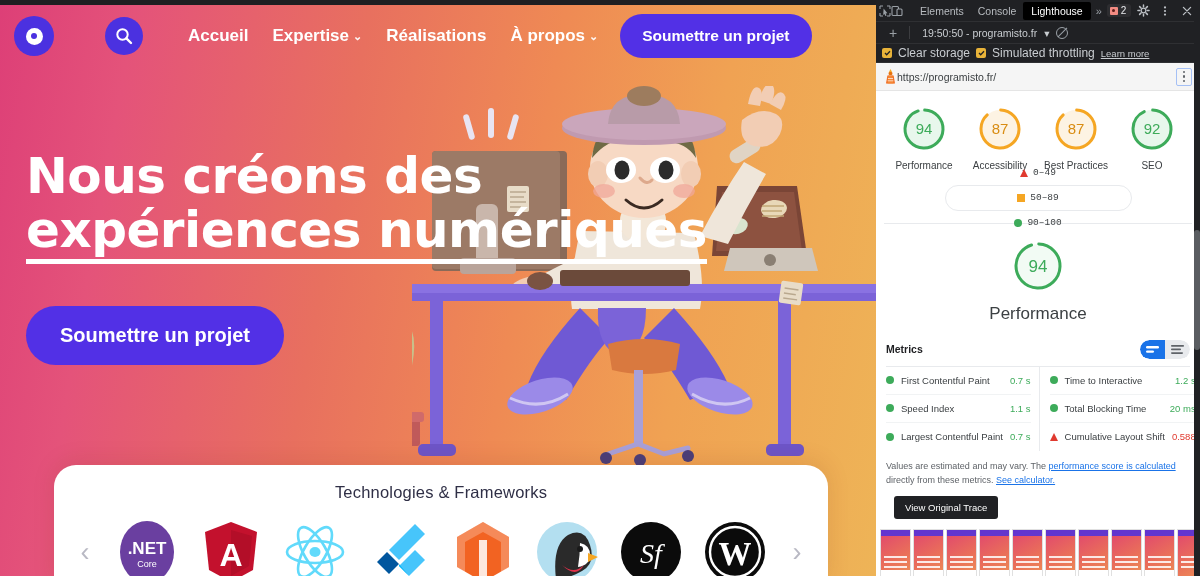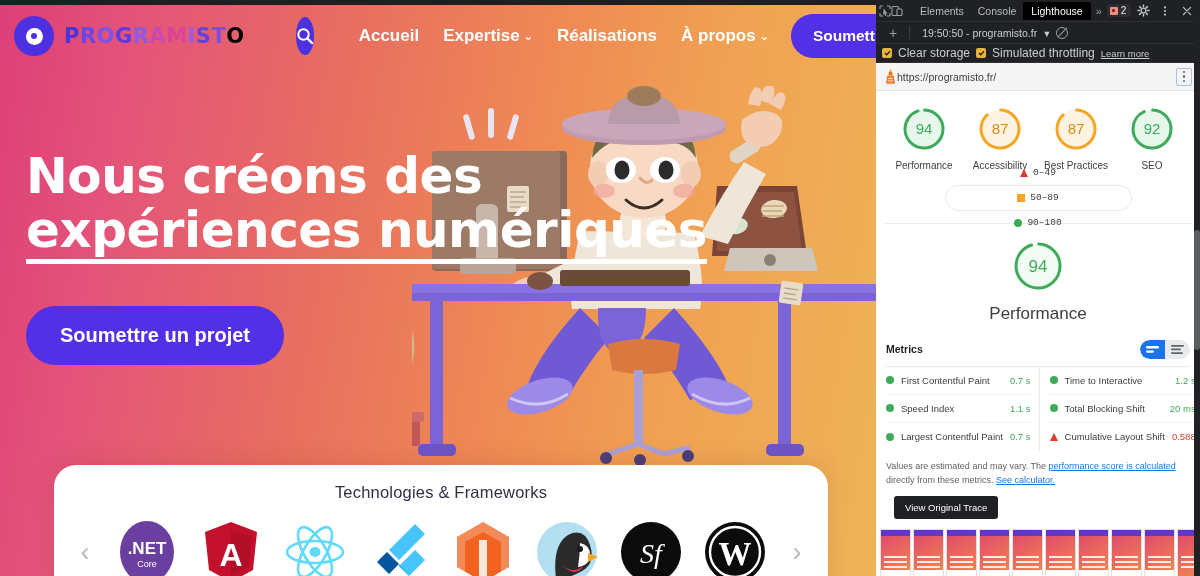--- a/index.html
+++ b/index.html
@@ -232,23 +232,20 @@
       <rect x="-40" y="326" width="52" height="10" rx="3" fill="#d06a6a"></rect>
     </svg>
 
     <div class="nav">
       <div class="logo-wrap">
         <div class="logo-mark">
           <div class="eye">
               <div class="pupil"></div>
             </div>
         </div>
-        <div class="logo-text">
-          <span>P</span><span>R</span><span>O</span><span>G</span><span>R</span><span>A</span><span>M</span><span>I</span><span>S</span><span>T</span><span>O</span>
-        </div>
       </div>
       <div class="search-btn">
         <svg width="18" height="18" viewBox="0 0 18 18">
             <circle cx="7.5" cy="7.5" r="5.2" stroke="#fff" stroke-width="2" fill="none"></circle>
             <path d="M11.4 11.4 L16 16" stroke="#fff" stroke-width="2.4" stroke-linecap="round"></path>
           </svg>
       </div>
       <div class="nav-links">
         <div class="nav-link">
             <span>Accueil</span>
@@ -542,21 +539,21 @@
           </div>
         </div>
         <div class="mcol">
           <div class="mrow">
             <span class="mdot"></span>
             <span class="mname">Time to Interactive</span>
             <span class="mval">1.2 s</span>
           </div>
           <div class="mrow">
             <span class="mdot"></span>
-            <span class="mname">Total Blocking Shift</span>
+            <span class="mname">Total Blocking Time</span>
             <span class="mval">20 ms</span>
           </div>
           <div class="mrow">
             <span class="mtri"></span>
             <span class="mname">Cumulative Layout Shift</span>
             <span class="mval bad">0.588</span>
           </div>
         </div>
       </div>
 

